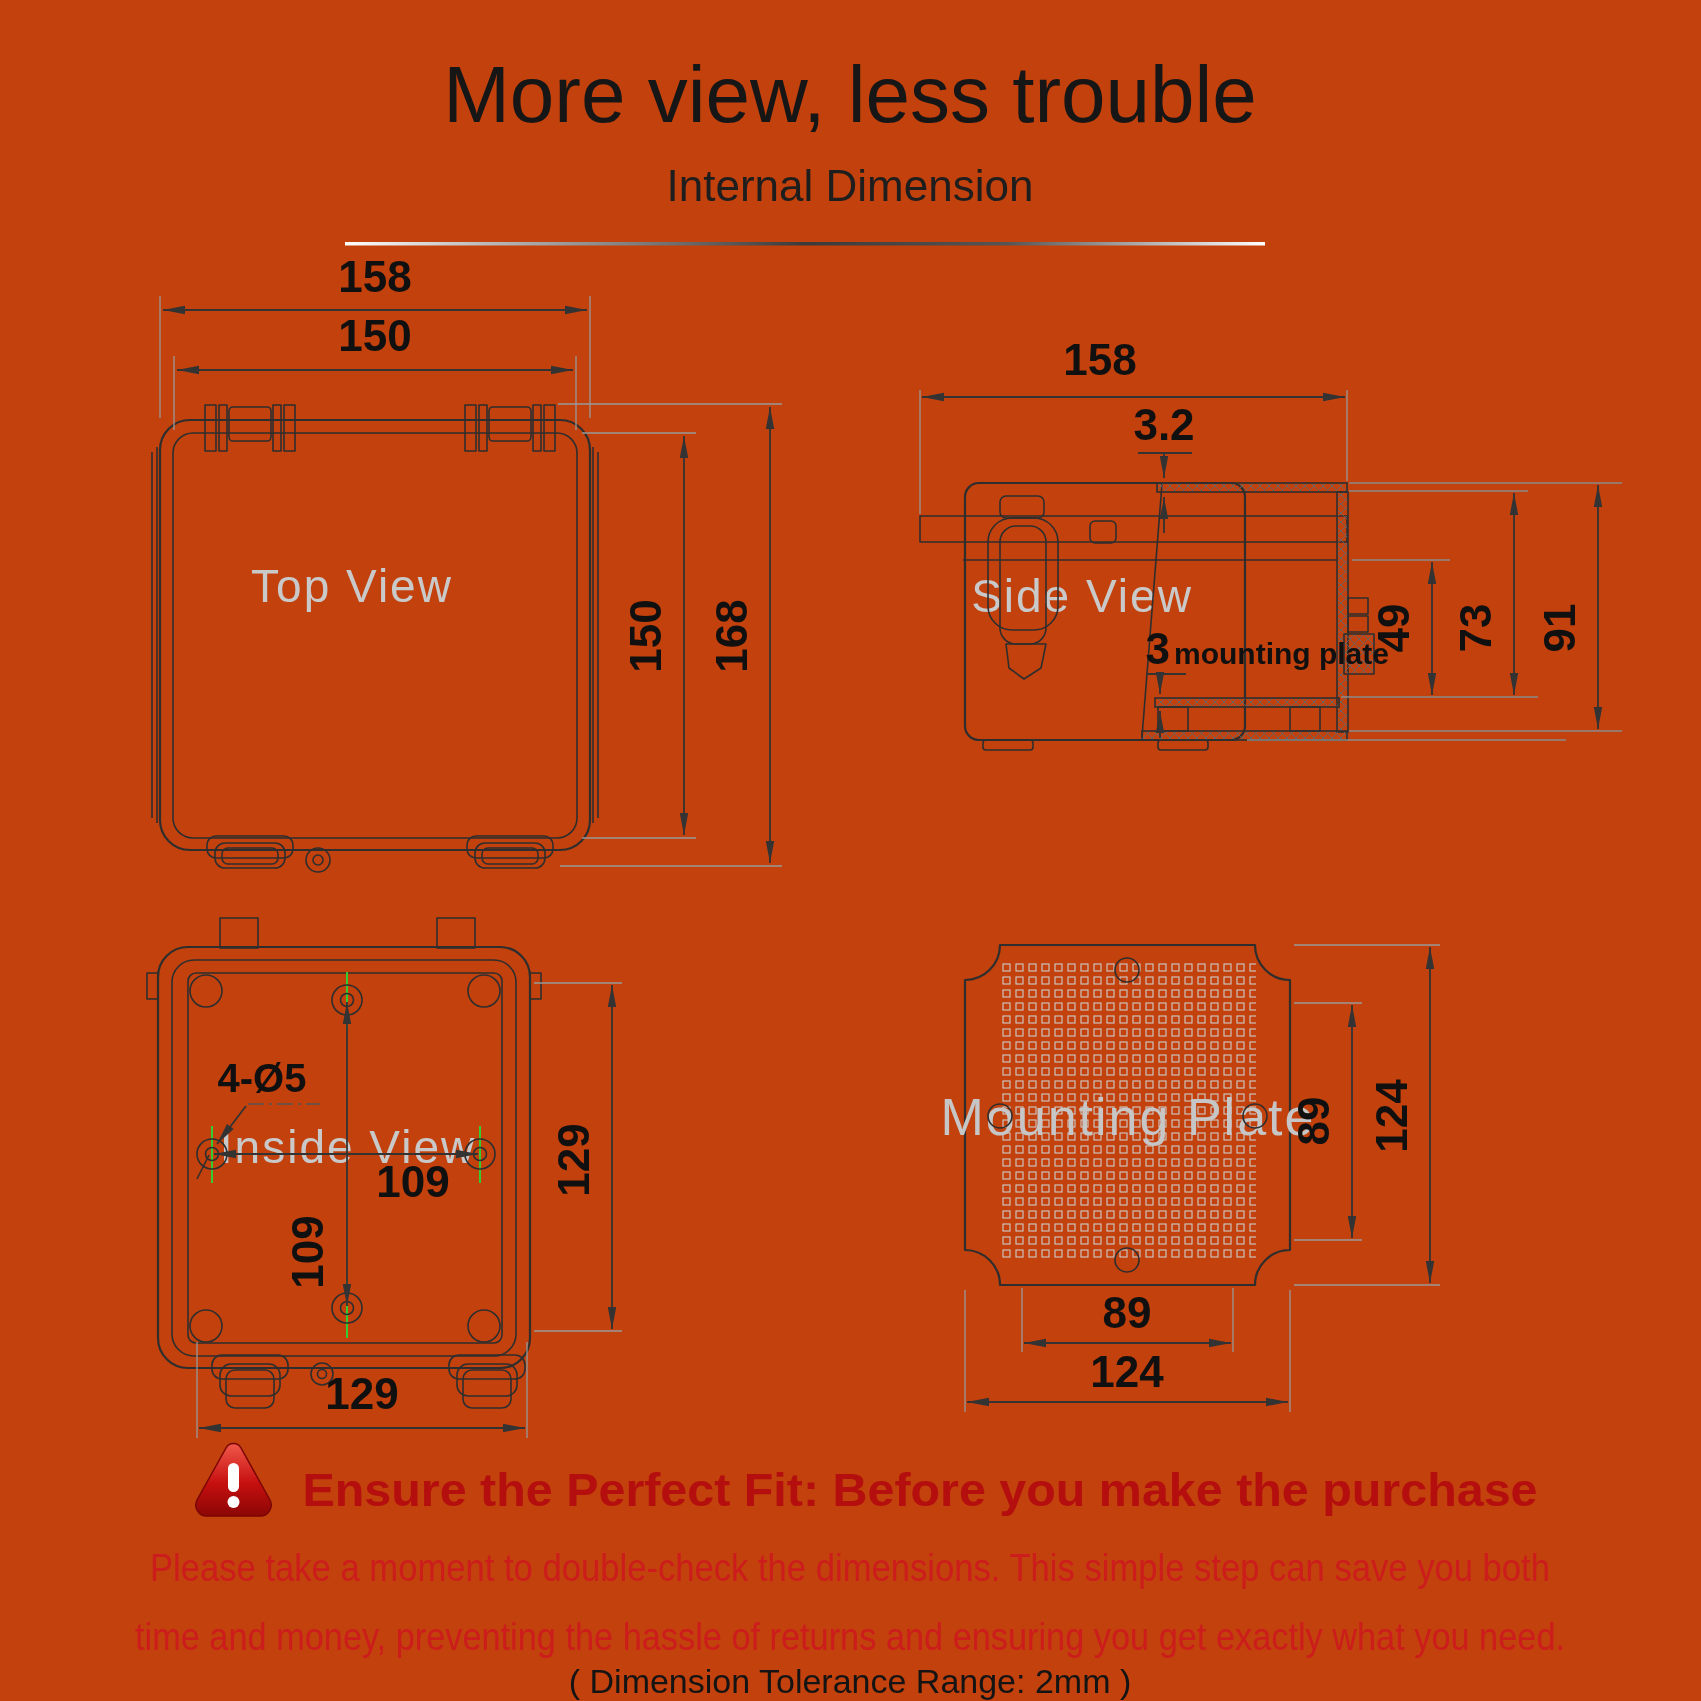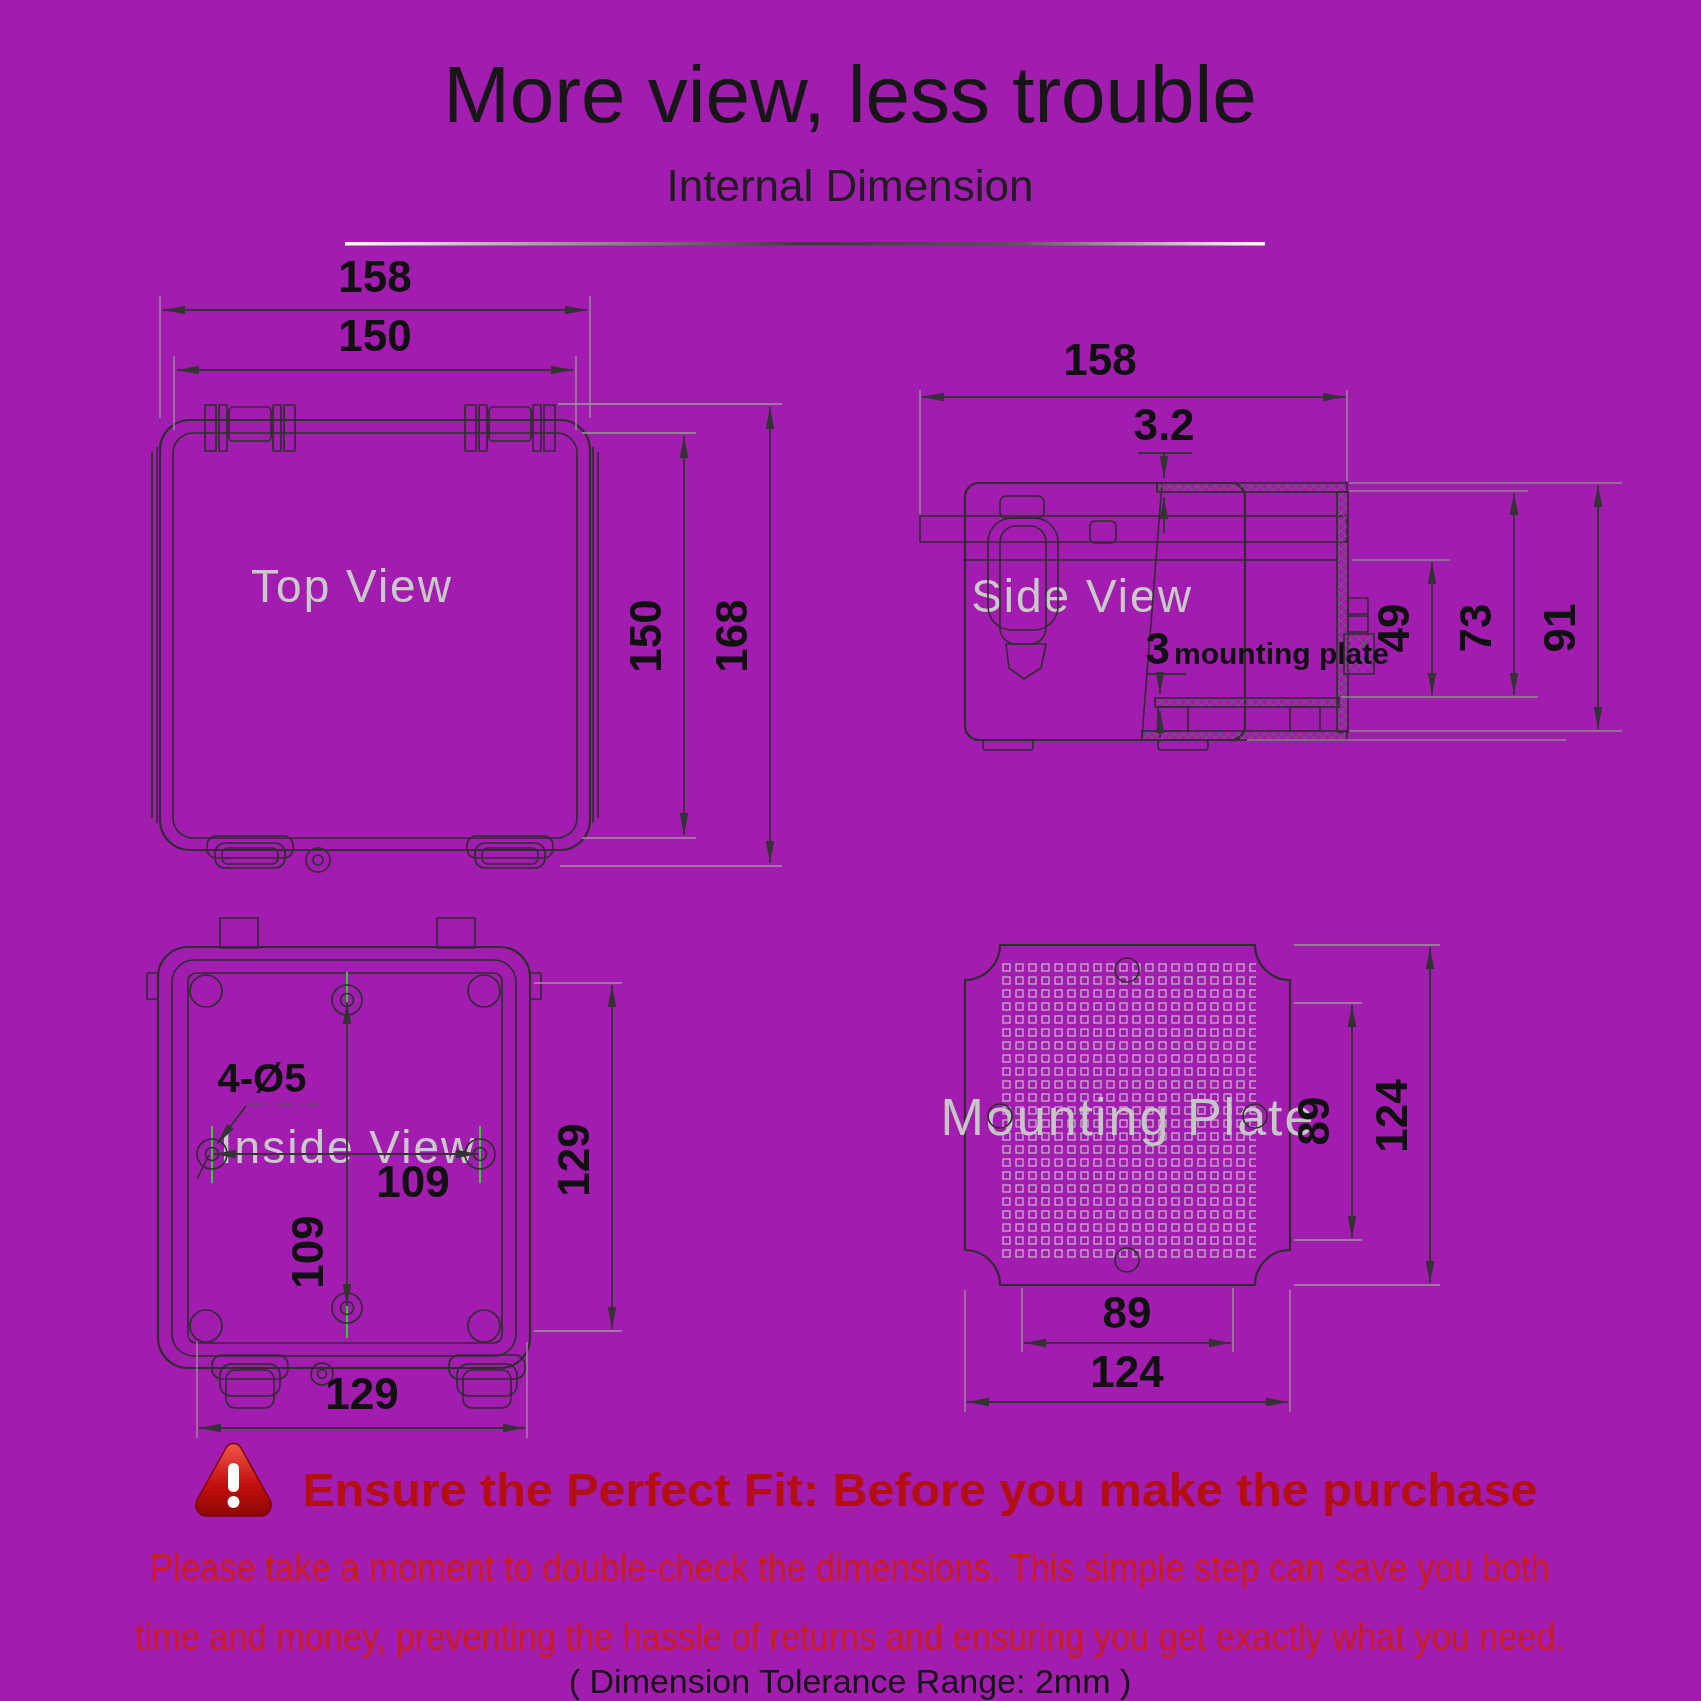--- a/index.html
+++ b/index.html
@@ -1,17 +1,17 @@
 <!DOCTYPE html>
 <html><head>
 <meta charset="utf-8">
 <style>
   html,body { margin:0; padding:0; background:#ffffff; }
   .page {
-    position:relative; width:1701px; height:1701px; background:#a21caf;
+    position:relative; width:1701px; height:1701px; background:#c2410c;
     font-family:"Liberation Sans","DejaVu Sans",sans-serif;
   }
   svg text { font-family:"Liberation Sans","DejaVu Sans",sans-serif; }
   .title    { font-size:80px; fill:#161616; text-anchor:middle; }
   .subtitle { font-size:44px; fill:#1e1e1e; text-anchor:middle; }
   .wm       { font-size:46px; fill:#c9c9c9; text-anchor:middle; letter-spacing:2px; }
   .wm-lg    { font-size:52px; fill:#c6c6c6; text-anchor:middle; letter-spacing:2px; }
   .dimtxt   { font-size:44px; font-weight:bold; fill:#101010; text-anchor:middle; }
   .dimtxt-sm{ font-size:30px; font-weight:bold; fill:#101010; }
   .dimtxt-end{ font-size:44px; font-weight:bold; fill:#101010; text-anchor:end; }

